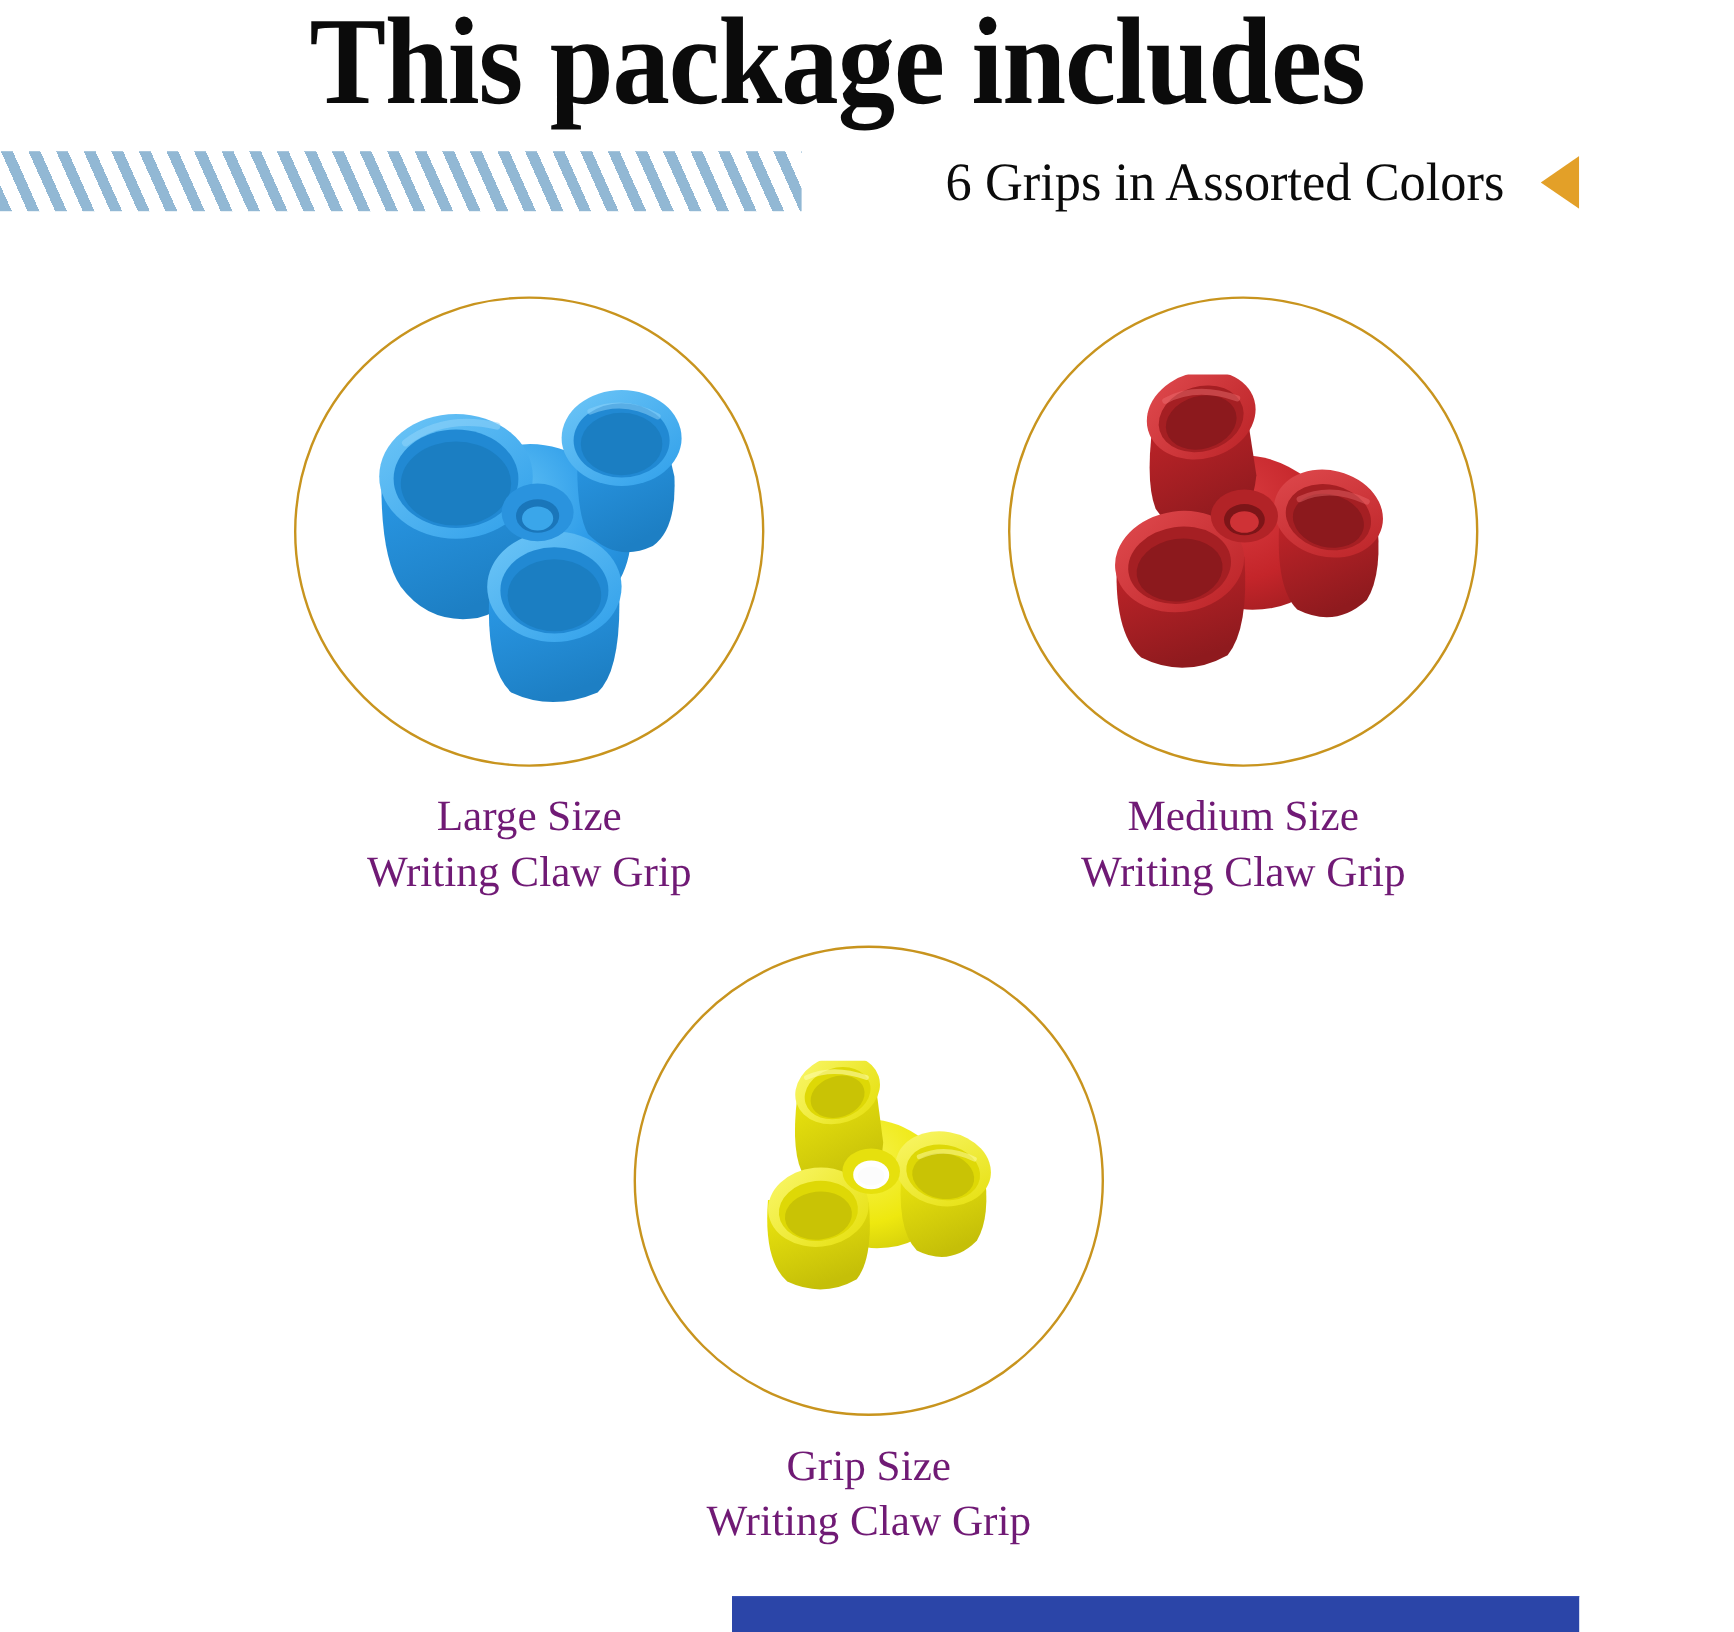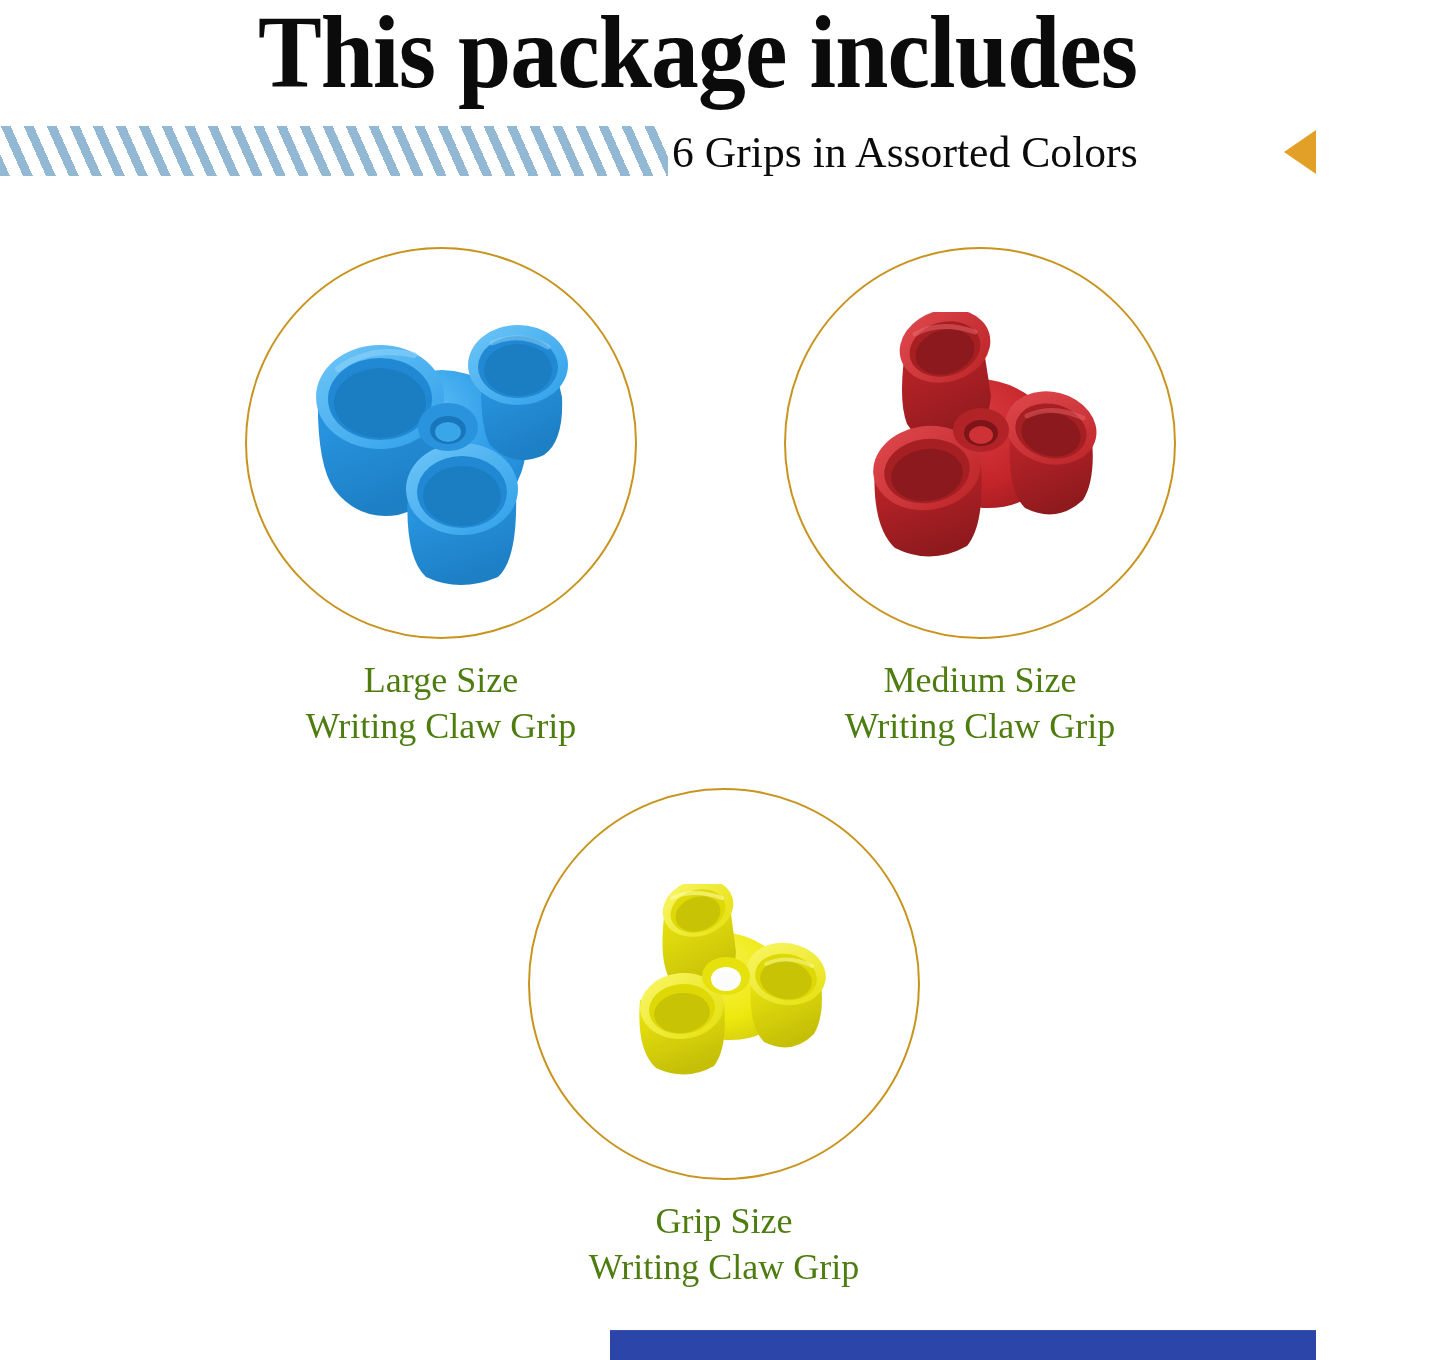--- a/index.html
+++ b/index.html
@@ -52,21 +52,21 @@
 
   
   #subtitle-row {
     position: absolute;
     left: 672px;
     top: 125px;
     width: 710px;
     height: 54px;
     display: flex;
     align-items: center;
-    justify-content: space-between;
+    justify-content: flex-end;
   }
   #subtitle-text {
     font-family: "Liberation Serif", "DejaVu Serif", serif;
     font-size: 45px;
     line-height: 50px;
     color: #0b0b0b;
     white-space: nowrap;
     transform: scaleX(0.97);
     transform-origin: 0 50%;
   }
@@ -105,26 +105,26 @@
     display: flex;
     align-items: center;
     justify-content: center;
   }
   .caption {
     margin-top: 18px;
     text-align: center;
     font-family: "Liberation Serif", "DejaVu Serif", serif;
     font-size: 36px;
     line-height: 46px;
-    color: #4d7c0f;
+    color: #701a75;
   }
   .caption .line2 { display: block; }
 
   #card-large  { left: 245px; top: 247px; }
-  #card-medium { left: 784px; top: 247px; }
+  #card-medium { left: 840px; top: 247px; }
   #card-small  { left: 528px; top: 788px; }
 
   
   #bottom-bar {
     position: absolute;
     left: 610px;
     top: 1330px;
     width: 835px;
     height: 30px;
     background: #2b45a8;

